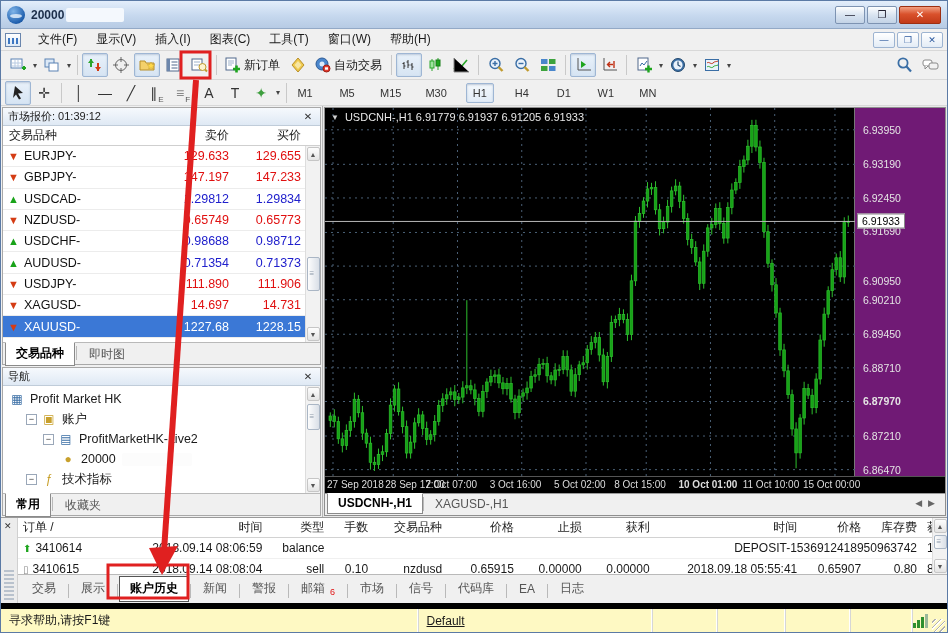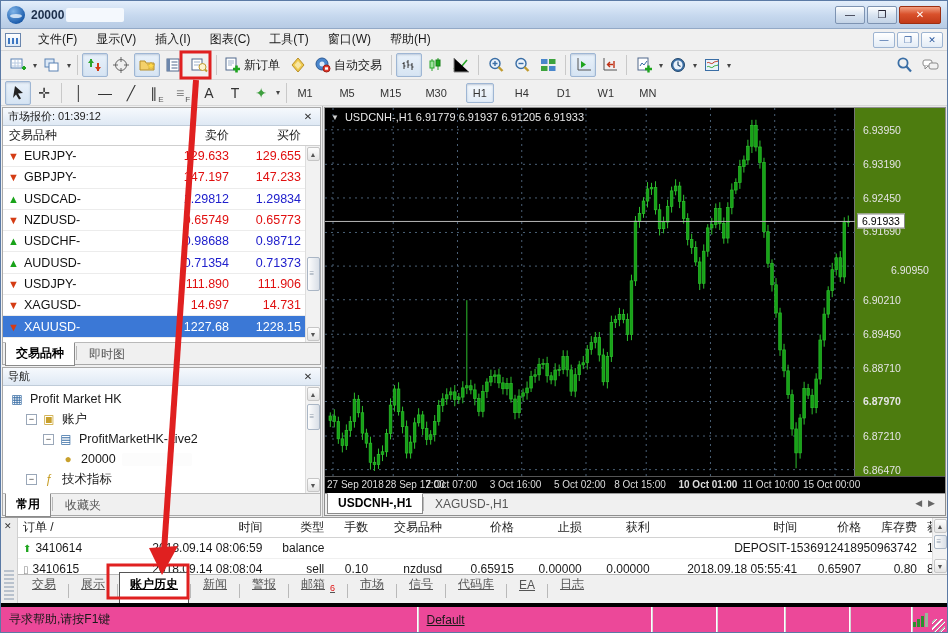--- a/index.html
+++ b/index.html
@@ -99,21 +99,21 @@
   .tree-ico { width:16px; margin-right:5px; text-align:center; flex:0 0 auto; font-size:12px;}
   .tree-censor { display:inline-block; width:70px; height:13px; background:#fcfcfc; margin-left:6px; border-radius:2px;}
 
   
   .chart-wrap { flex:1; display:flex; flex-direction:column; border:1px solid #8f8f8f; margin:1px; background:#000; min-width:0;}
   .chart-main { flex:1; display:flex; min-height:0; position:relative;}
   .plot { width:530px; position:relative; border-right:1px solid #777; }
   .plot svg { position:absolute; inset:0; }
   .ohlc-overlay { position:absolute; left:6px; top:3px; color:#e8e8e8; font-size:11px; z-index:5; display:flex; gap:6px; align-items:center;}
   .ohlc-overlay .dd { font-size:8px; color:#cfcfcf;}
-  .paxis { flex:1; position:relative; color:#e4e4e4; font-size:10.5px; background:#4d7c0f;}
+  .paxis { flex:1; position:relative; color:#e4e4e4; font-size:10.5px; background:#701a75;}
   .paxis .ptick { position:absolute; left:8px; transform:translateY(-50%); }
   .price-box { position:absolute; left:2px; transform:translateY(-50%); background:#fff; color:#000; padding:0 4px 1px; font-size:10.5px; border:1px solid #888;}
   .taxis { height:17px; background:#000; border-top:1px solid #555; position:relative; color:#dcdcdc; font-size:10px;}
   .taxis .ttick { position:absolute; top:2px; white-space:nowrap;}
   .chart-tabs { height:22px; background:#f0f0f0; border-top:1px solid #9a9a9a; display:flex; align-items:flex-start; padding:0 2px; color:#111;}
   .chart-tabs .scrolls { margin-left:auto; display:flex; gap:6px; padding:4px 8px; color:#666; font-size:9px;}
 
   
   .terminal { height:86px; background:#fff; border-top:1px solid #9a9a9a; display:flex; }
   .dock-strip { width:17px; background:#ececec; border-right:1px solid #d0d0d0; position:relative;}
@@ -124,25 +124,25 @@
   .term-grid { flex:1; display:flex; min-height:0;}
   .term-cols { flex:1; min-width:0; display:flex; flex-direction:column;}
   .t-head { display:flex; height:20px; border-bottom:1px solid #d2d2d2; align-items:center; font-size:12px; color:#222;}
   .t-head .cell { padding:0 5px; text-align:right; white-space:nowrap; overflow:hidden;}
   .t-head .cell:first-child { text-align:left;}
   .t-rows { flex:1; overflow:hidden;}
   .t-row { display:flex; height:21px; align-items:center; font-size:12px; border-bottom:1px solid #f0f0f0;}
   .t-row .cell { padding:0 5px; text-align:right; white-space:nowrap; overflow:hidden;}
   .t-row .ocell { text-align:left; display:flex; align-items:center; gap:4px;}
   .term-tabs { height:29px; background:#f0f0f0; border-top:1px solid #b9b9b9; display:flex; align-items:center; padding:0 3px; gap:1px;}
-  .term-tabs .ptab { padding:3px 10px 12px;text-decoration:underline; }
+  .term-tabs .ptab { padding:3px 10px 4px; }
   .term-tabs .ptab.active { border:1px solid #555; background:#fff; font-weight:bold;}
 
   
-  .statusbar { height:29px; background:#ec4899; border-top:4px solid #000000; display:flex; align-items:stretch; font-size:12px;}
+  .statusbar { height:29px; background:#fef9c3; border-top:6px solid #000000; display:flex; align-items:stretch; font-size:12px;}
   .sb-seg { border-right:1px solid #d6d6d6; box-shadow:inset -1px 0 #fff; display:flex; align-items:center; padding:0 8px; white-space:nowrap;}
   .sb-help { width:420px; }
   .sb-profile { width:236px;text-decoration:underline; }
   .sb-empty1 { width:65px;} .sb-empty2{width:68px;} .sb-empty3{width:66px;} .sb-empty4{width:62px;}
   .sb-right { margin-left:auto; display:flex; align-items:center; gap:4px; padding-right:2px;}
   .conn-bars { display:flex; align-items:flex-end; gap:1px; height:14px;}
   .conn-bars i { width:3px; background:#2e8f2e; display:block;}
   .conn-bars i:nth-child(1){height:5px;} .conn-bars i:nth-child(2){height:8px;}
   .conn-bars i:nth-child(3){height:11px;} .conn-bars i:nth-child(4){height:14px; background:#9ab89a;}
   .resize-grip { width:13px; height:13px; align-self:flex-end;
@@ -908,21 +908,21 @@
               <line x1="523.2846153846153" y1="107.52621615703018" x2="523.2846153846153" y2="118.91892197268668" stroke="#2DBE2D" stroke-width="1"></line>
               <rect x="521.9846153846154" y="113.4439506172821" width="2.6" height="1.195561896139779" fill="#16A316" stroke="#2DBE2D" stroke-width="0.7"></rect>
               <line x1="0" y1="113.4439506172821" x2="530" y2="113.4439506172821" stroke="#b8b8b8" stroke-width="1"></line>
             </svg>
         </div>
         <div class="paxis" id="paxis">
             <div class="ptick" style="top: 21.8074px;">6.93950</div>
             <div class="ptick" style="top: 56.3358px;">6.93190</div>
             <div class="ptick" style="top: 89.9556px;">6.92450</div>
             <div class="ptick" style="top: 123px;">6.91690</div>
-            <div class="ptick" style="top: 162px; margin-left: 28px;">6.90950</div>
+            <div class="ptick" style="top: 173px;">6.90950</div>
             <div class="ptick" style="top: 191.723px;">6.90210</div>
             <div class="ptick" style="top: 226.252px;">6.89450</div>
             <div class="ptick" style="top: 259.872px;">6.88710</div>
             <div class="ptick" style="top: 293.491px; font-weight: bold;">6.87970</div>
             <div class="ptick" style="top: 328.02px;">6.87210</div>
             <div class="ptick" style="top: 361.64px;">6.86470</div>
             <div class="price-box" style="top: 113.444px;">6.91933</div>
           </div>
       </div>
       <div class="taxis" id="taxis">

